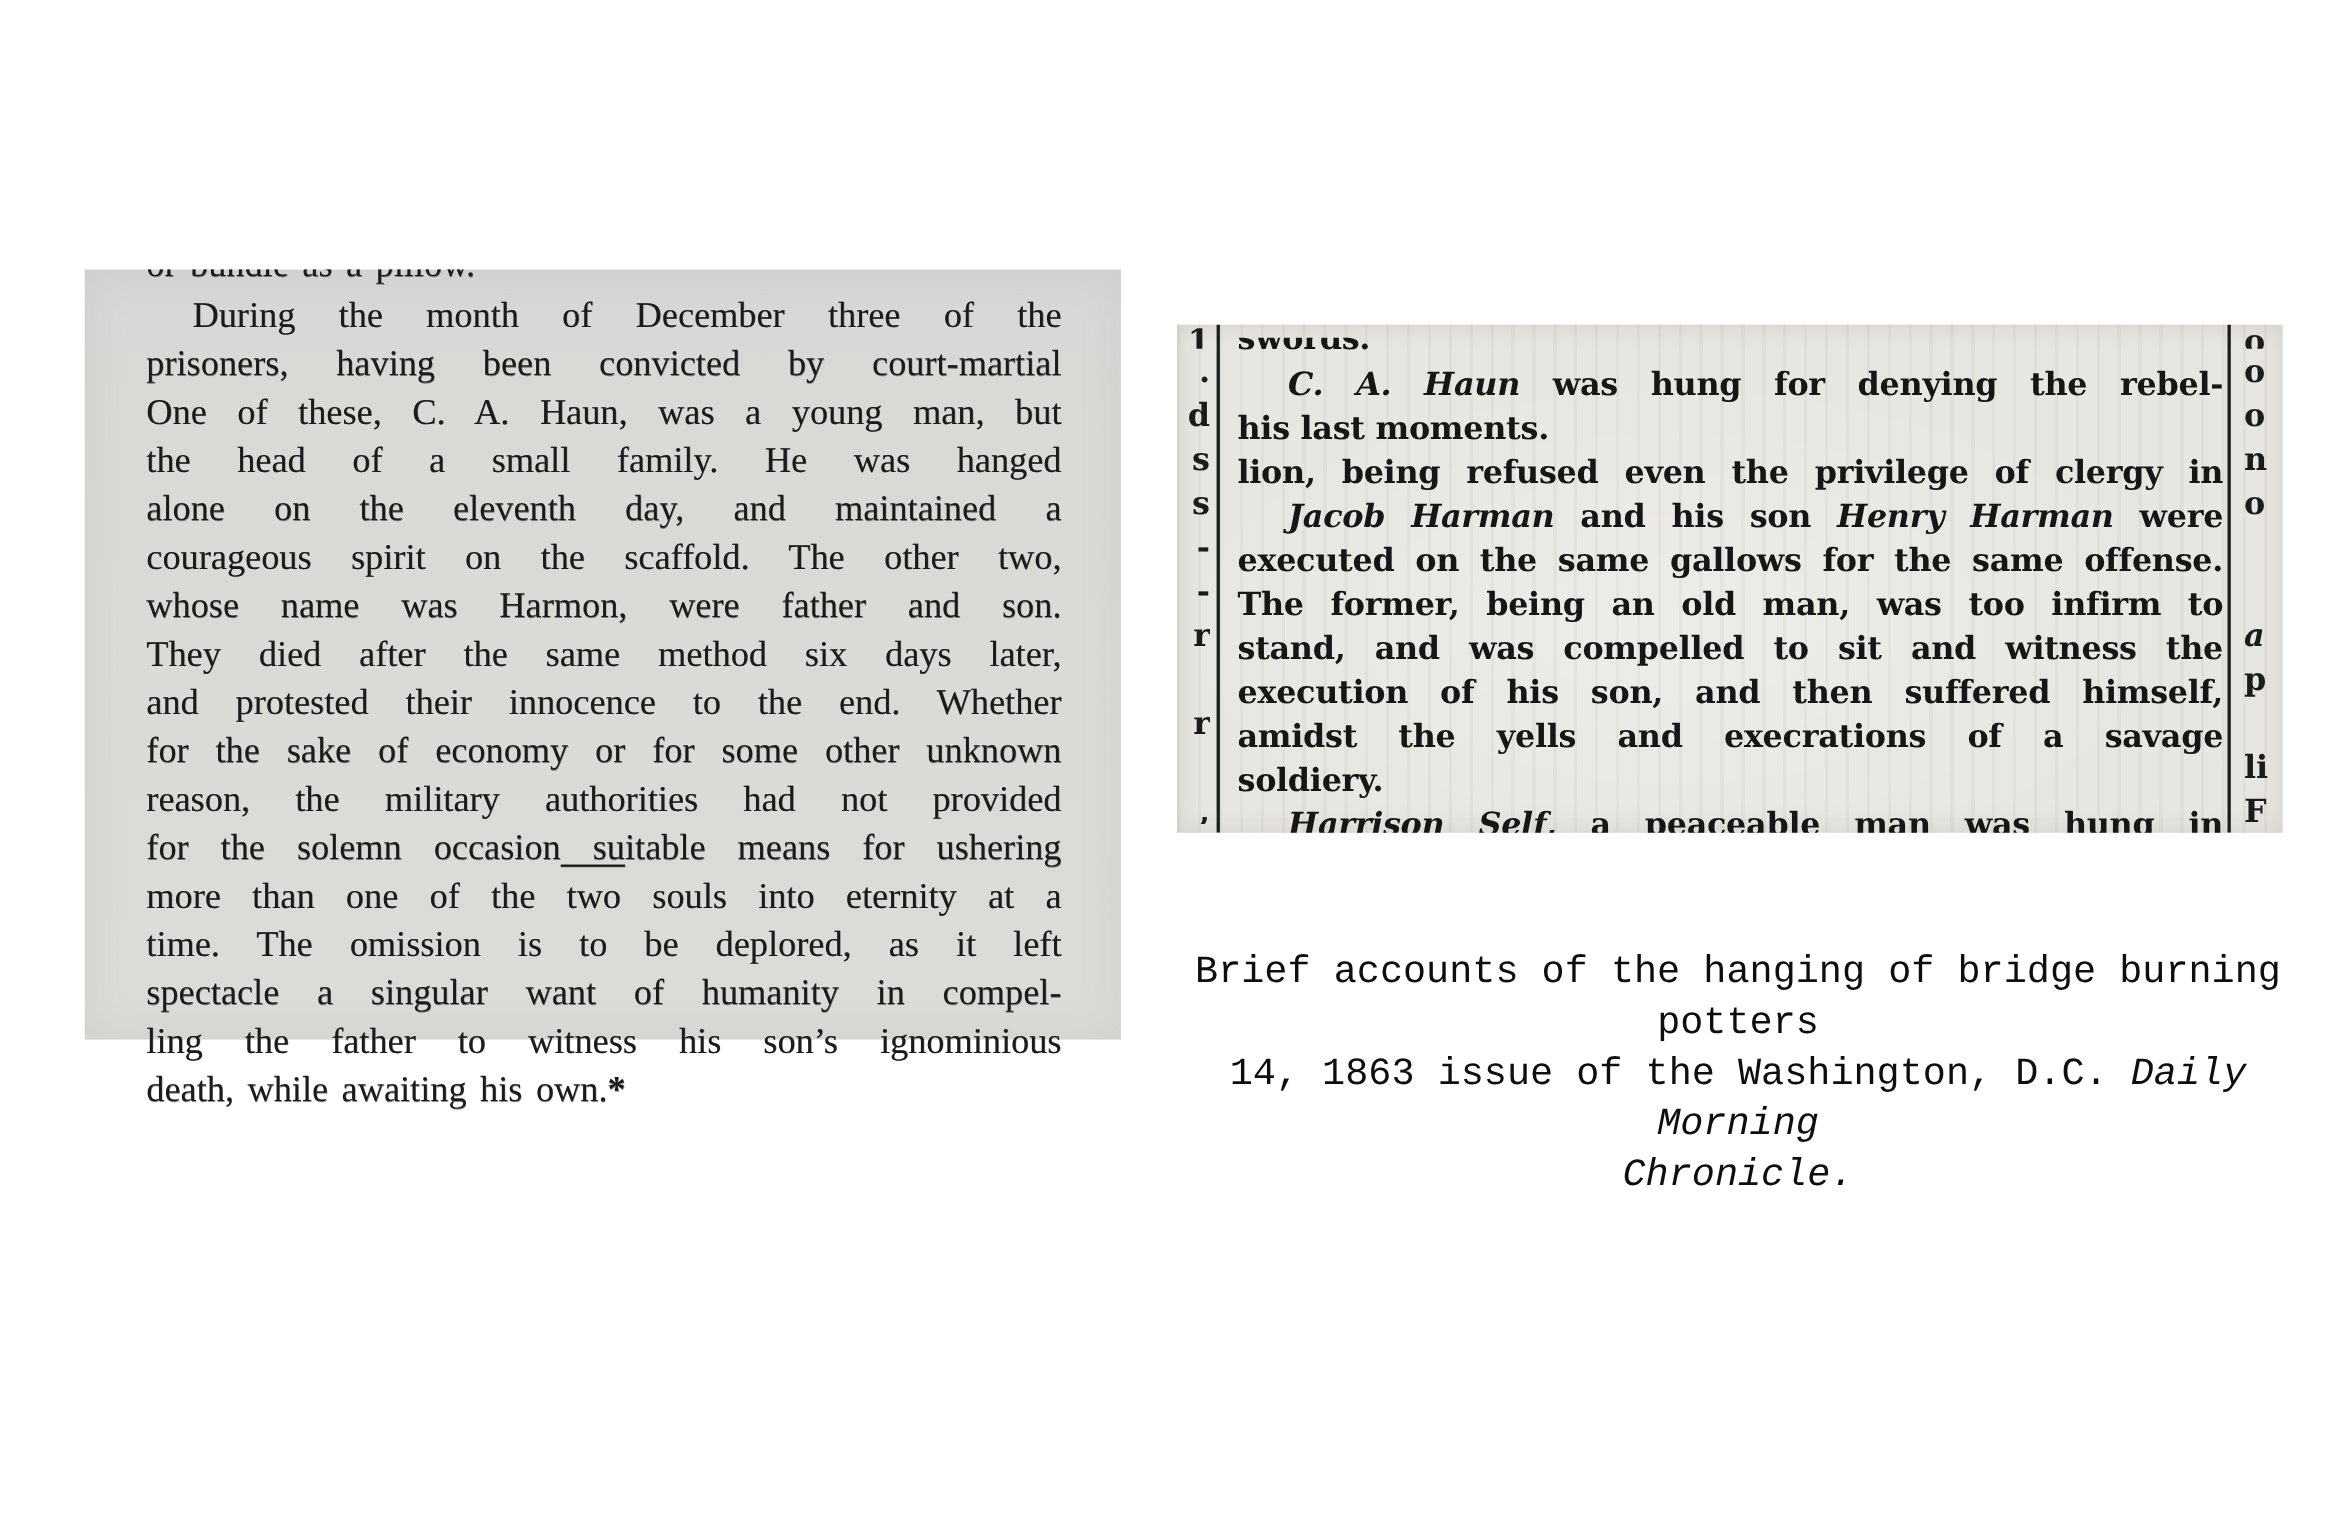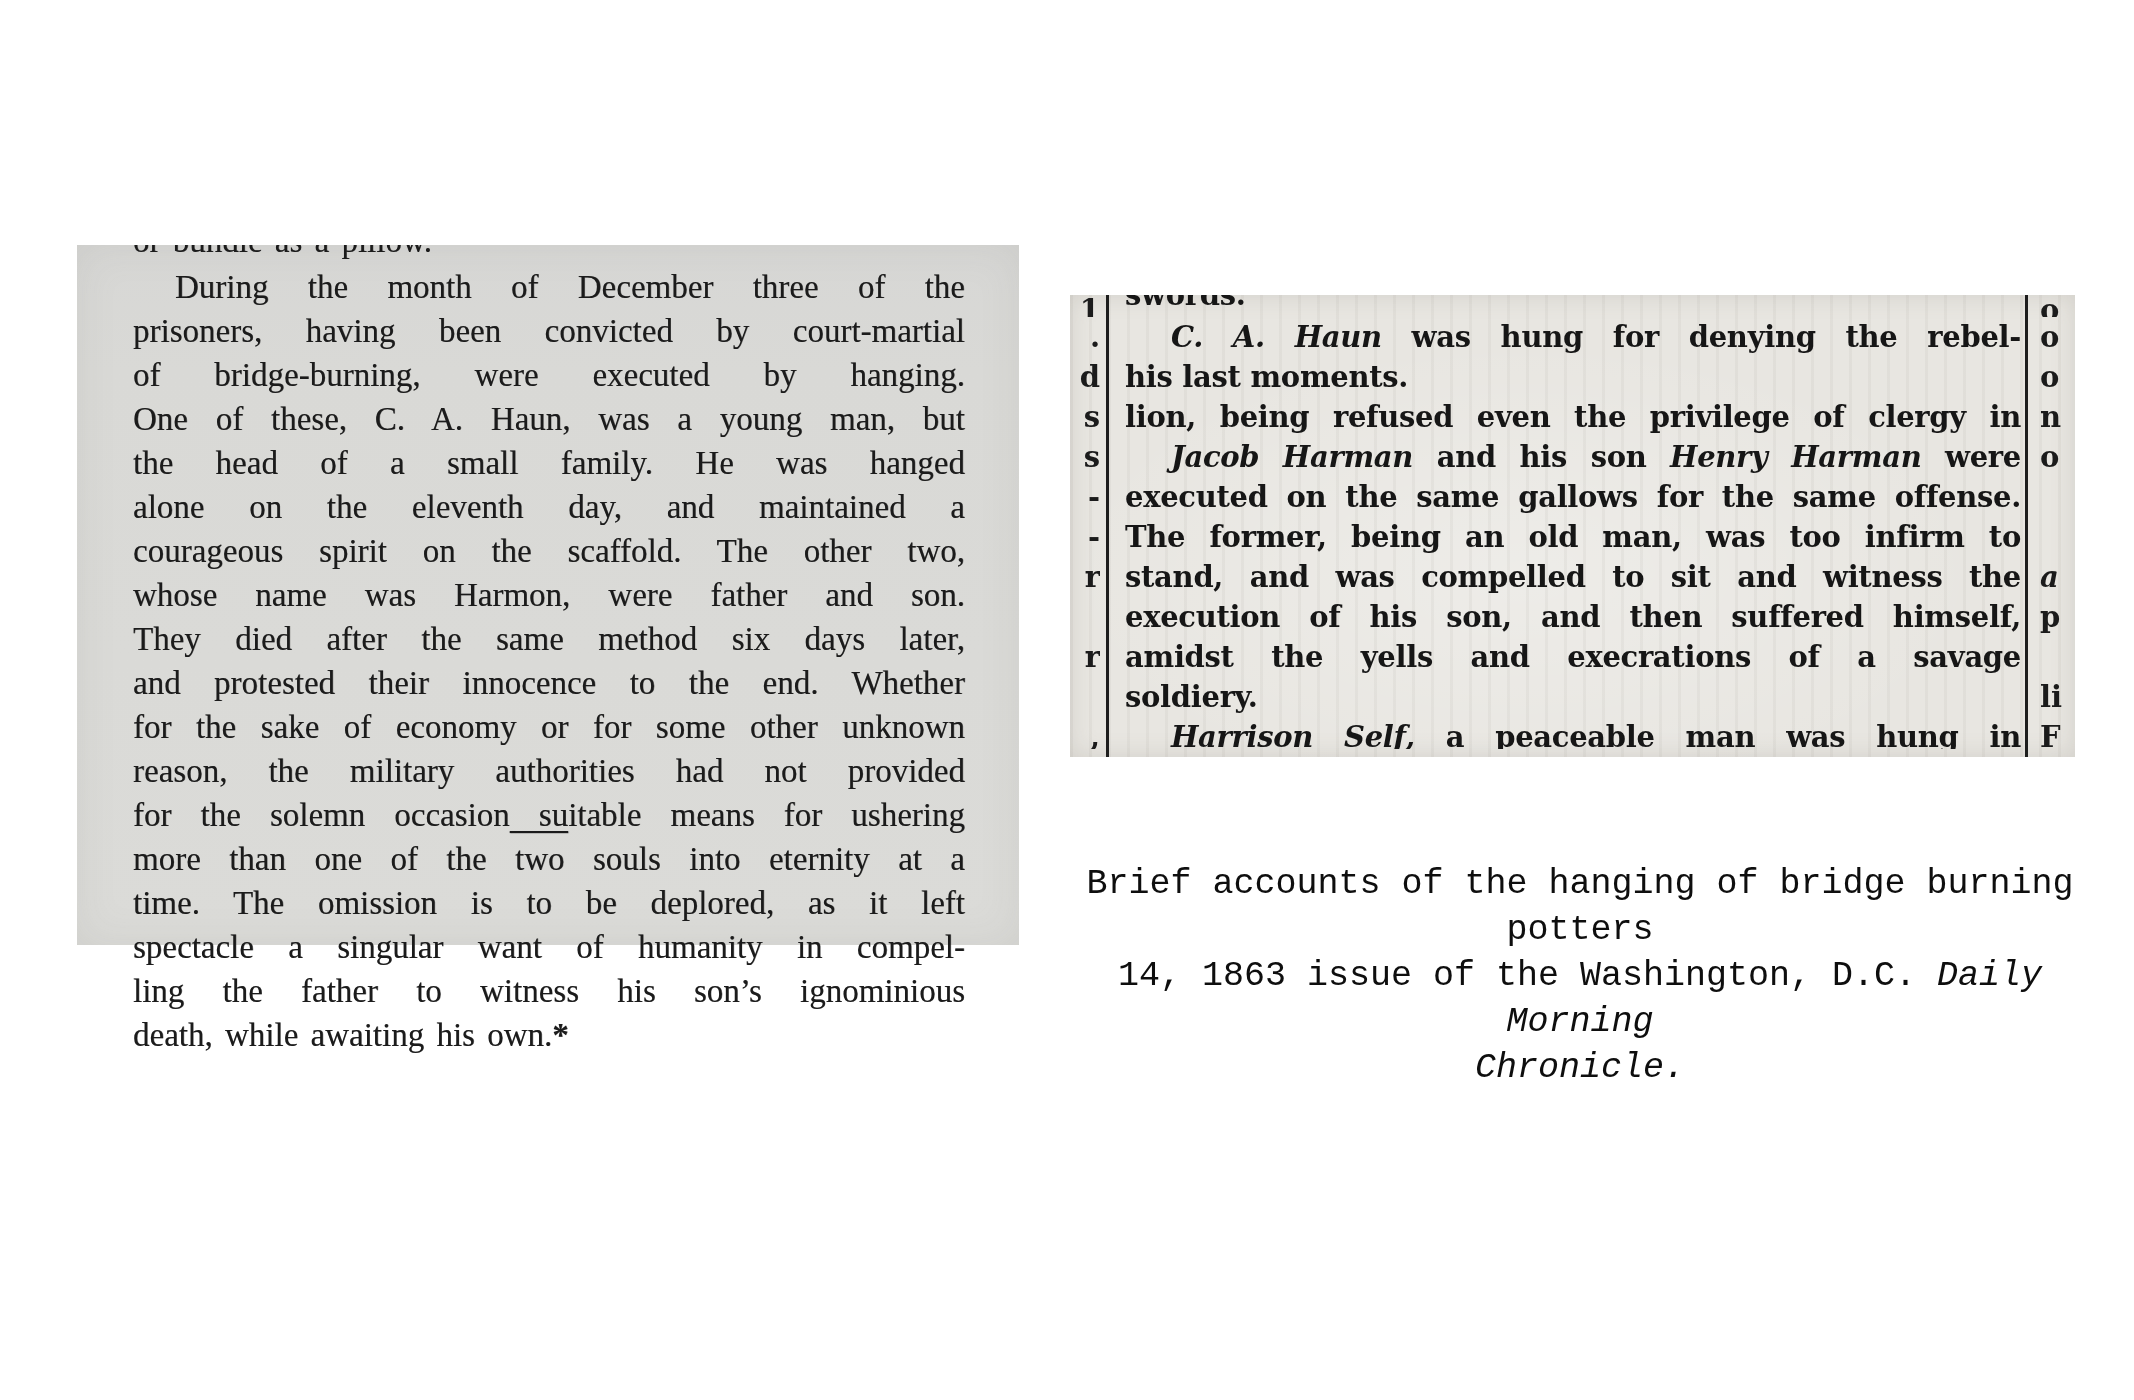--- a/index.html
+++ b/index.html
@@ -70,21 +70,21 @@
     color: var(--ink, #1b1b1b);
   }
   .margin-left  { left: 0;  width: 33px; text-align: right; padding-right: 3px; }
   .margin-right { left: 961px; width: 44px; text-align: left; padding-left: 9px; }
   .margin-col .mline { height: 40px; line-height: 40px; overflow: hidden; }
   .margin-col .mline:first-child { height: 22px; line-height: 30px; }
   .margin-col .mline:last-child  { height: 32px; }
 
   .clip-text {
     position: absolute;
-    left: 55px; top: 0;
+    left: 55px; top: 12px;
     width: 896px;
     font-family: "DejaVu Serif", serif;
     font-weight: 700;
     font-size: 29px;
     line-height: 40px;
     letter-spacing: -0.3px;
     text-align: justify;
     text-align-last: justify;
     color: #161616;
   }
@@ -113,23 +113,20 @@
   <div class="book-scan">
     <div class="book-lines" id="book-lines">
         <div class="tline al cut-top">
           <div class="tin"><span>or bundle as a pillow.</span></div>
         </div>
         <div class="tline indent">
           <div class="tin"><span>During the month of December three of the</span></div>
         </div>
         <div class="tline">
           <div class="tin"><span>prisoners, having been convicted by court-martial</span></div>
-        </div>
-        <div class="tline">
-          <div class="tin"><span>of bridge-burning, were executed by hanging.</span></div>
         </div>
         <div class="tline">
           <div class="tin"><span>One of these, C. A. Haun, was a young man, but</span></div>
         </div>
         <div class="tline">
           <div class="tin"><span>the head of a small family.  He was hanged</span></div>
         </div>
         <div class="tline">
           <div class="tin"><span>alone on the eleventh day, and maintained a</span></div>
         </div>

